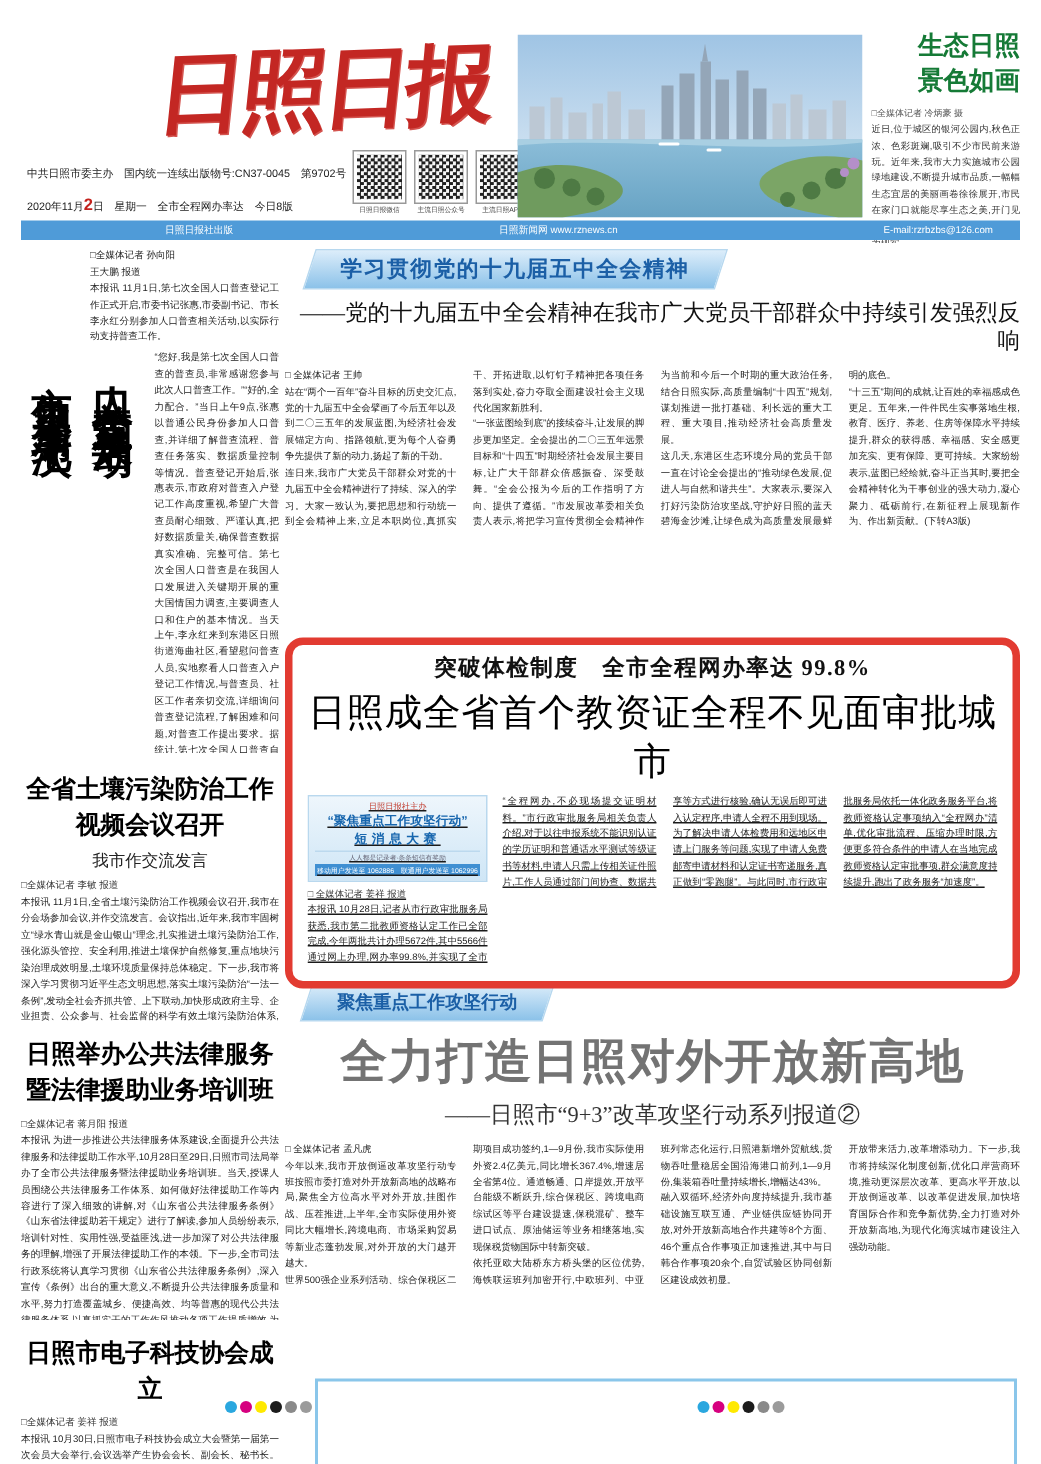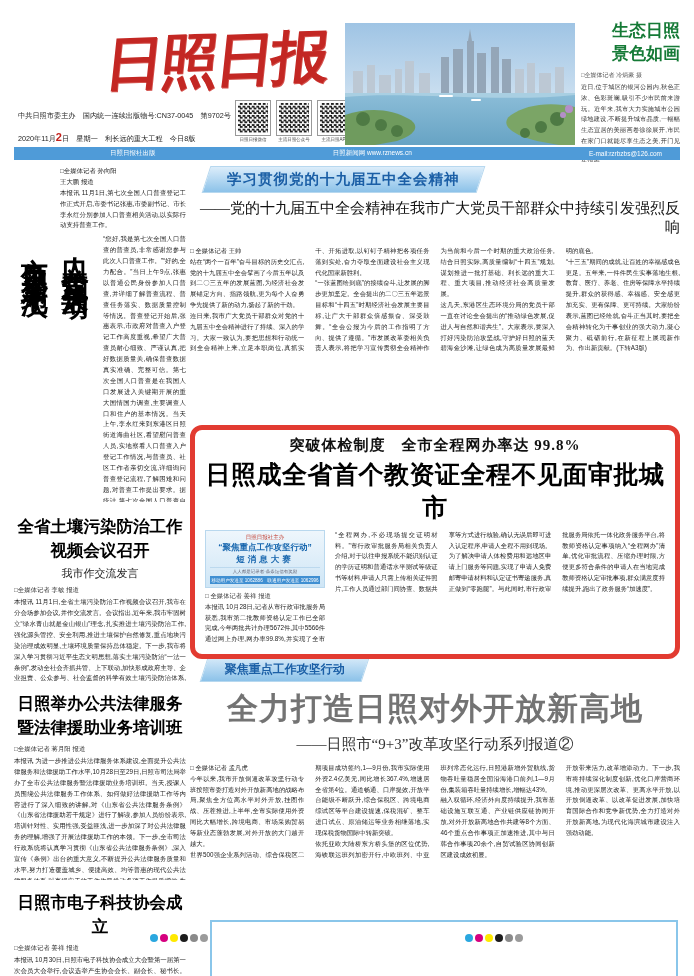--- a/index.html
+++ b/index.html
@@ -51,22 +51,22 @@
   .banner>span{display:inline-block;transform:skewX(18deg);color:#1b5fa6;font-weight:900;}
   .banner1{margin-left:16px;} .banner1>span{font-size:14.5px;letter-spacing:1px;}
   .banner2{margin:-13px 0 0 14px;position:relative;z-index:1;} .banner2>span{font-size:12px;}
   .h1{font-size:34px;font-weight:900;text-align:center;letter-spacing:2px;margin-top:4px;color:#000;}
   .sub1{font-size:15px;text-align:right;margin-top:6px;color:#111;}
   .cols4{margin-top:9px;column-count:4;column-gap:11px;font-size:6.3px;line-height:1.72;color:#222;overflow:hidden;}
   .cols1{height:170px;}
   .redbox{margin-top:9px;border:5px solid #e23b31;border-radius:12px;padding:6px 10px 8px;
           position:relative;z-index:2;background:transparent;}
   .kicker{font-size:15px;text-align:center;color:#111;letter-spacing:1px;font-weight:700;}
-  .h2{font-size:25px;font-weight:700;text-align:center;margin-top:3px;color:#000;letter-spacing:0.5px;}
-  .rcontent{display:flex;gap:10px;margin-top:6px;height:116px;overflow:hidden;}
+  .h2{font-size:25px;font-weight:400;text-align:center;margin-top:3px;color:#000;letter-spacing:0.5px;}
+  .rcontent{display:flex;gap:10px;margin-top:6px;height:116px;overflow:hidden;text-decoration:underline;}
   .rcol1{width:120px;flex:none;}
   .promo{border:1px solid #b9d8ee;background:linear-gradient(180deg,#eef6fc,#cfe6f6);padding:3px 4px;}
   .promo-tag{font-size:5.5px;color:#c0392b;text-align:center;}
   .promo-t1{font-size:8.5px;font-weight:900;color:#1766ae;text-align:center;margin-top:1px;}
   .promo-t2{font-size:8.5px;font-weight:900;color:#1766ae;text-align:center;letter-spacing:3px;}
   .promo-note{font-size:4.5px;color:#667;text-align:center;margin-top:1px;border-top:1px solid #bcd9ee;padding-top:1px;}
   .promo-bar{background:#3f8fd2;color:#fff;font-size:4.6px;text-align:center;margin-top:2px;padding:1.5px 0;}
   .rbyline{font-size:6.3px;margin-top:4px;color:#333;}
   .rlead{font-size:6.3px;line-height:1.7;margin-top:1px;color:#222;}
   .rrest{flex:1;column-count:3;column-gap:11px;font-size:6.3px;line-height:1.7;color:#222;}
@@ -84,21 +84,21 @@
 </style>
 </head>
 <body>
 
 <div class="page">
 
   <div class="abs logo">日照日报</div>
 
   <div class="abs pubinfo">
     <div>中共日照市委主办　国内统一连续出版物号:CN37-0045　第9702号</div>
-    <div><span>2020年11月</span><span class="dateday">2</span><span>日　星期一　利长远的重大工程　今日8版</span></div>
+    <div><span>2020年11月</span><span class="dateday">2</span><span>日　星期一　全市全程网办率达　今日8版</span></div>
   </div>
 
   <div class="abs qrgroup">
     <div class="qr">
       <div class="qrbox"></div>
       <div class="qrcap">日照日报微信</div>
     </div>
     <div class="qr">
       <div class="qrbox"></div>
       <div class="qrcap">主流日照公众号</div>

